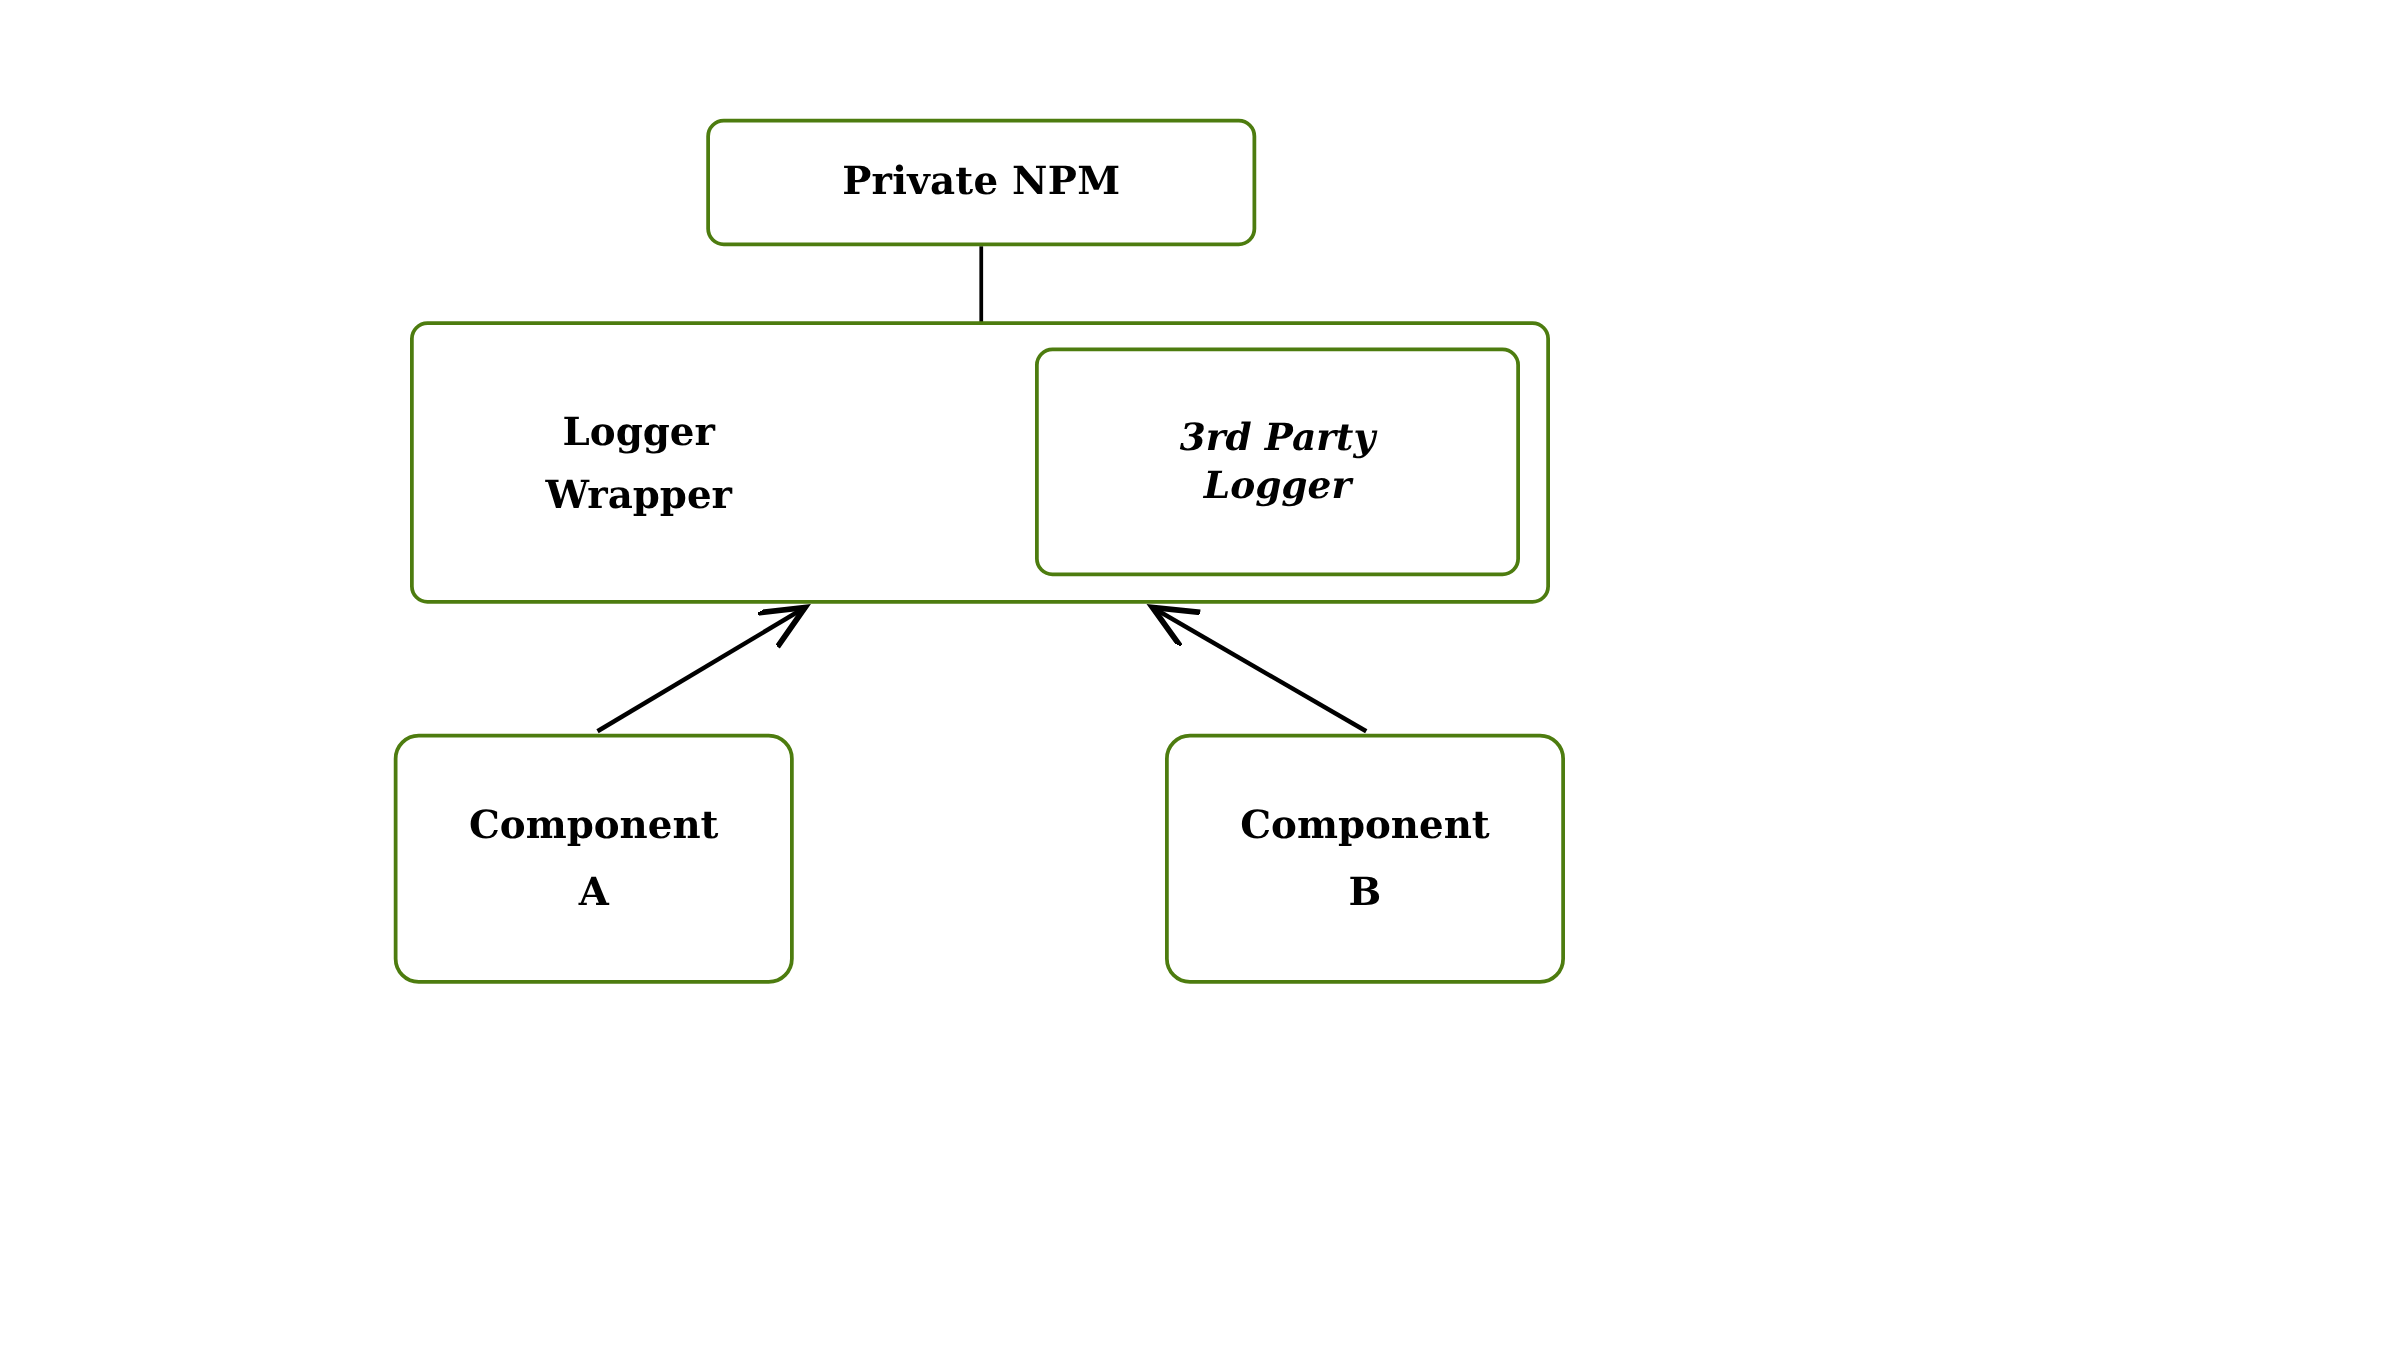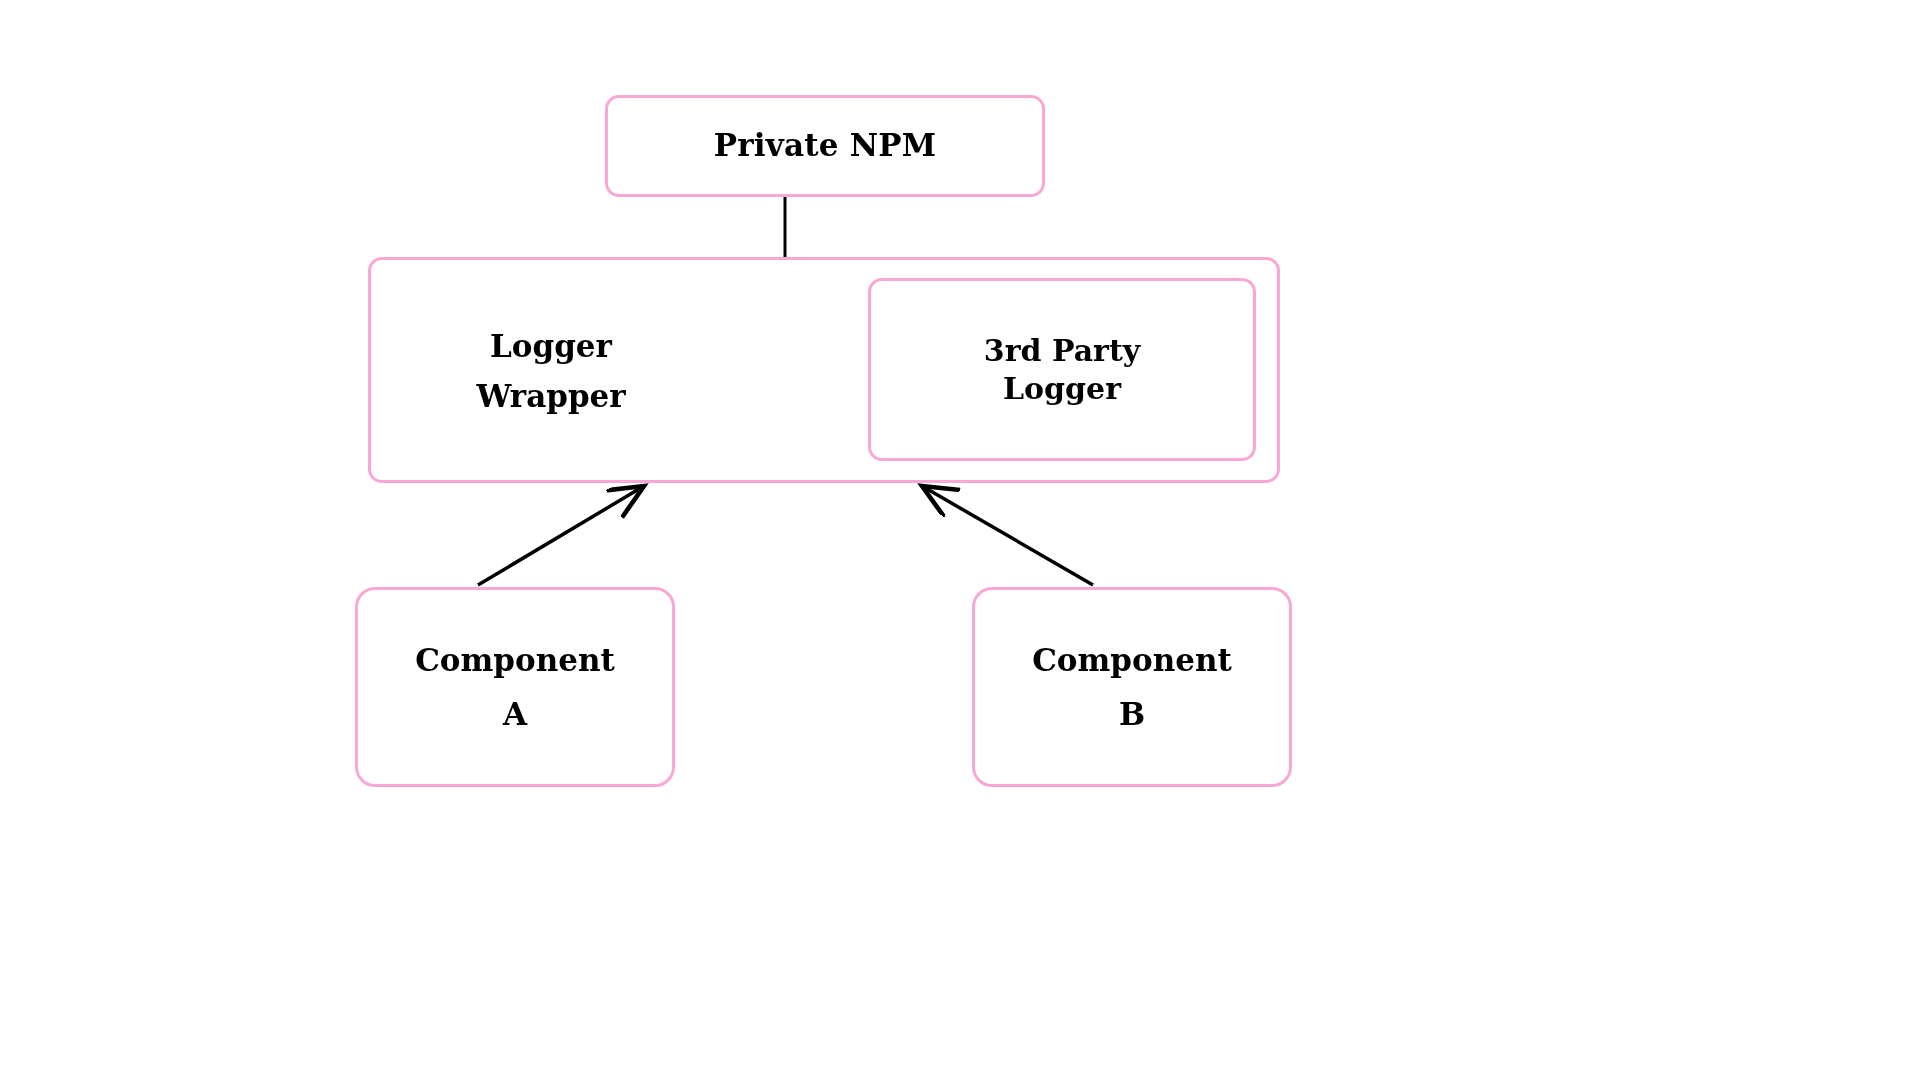--- a/index.html
+++ b/index.html
@@ -11,31 +11,30 @@
     position: relative;
     width: 1920px;
     height: 1080px;
     background: #ffffff;
     overflow: hidden;
     font-family: "DejaVu Serif", "Liberation Serif", serif;
   }
   .node {
     position: absolute;
     box-sizing: border-box;
-    border: 3px solid #f9a8d4;
+    border: 3px solid #4d7c0f;
     background: #ffffff;
     display: flex;
     align-items: center;
     justify-content: center;
     text-align: center;
     color: #000000;
     font-weight: bold;
     line-height: 1.26;
     white-space: pre-line;
-    margin-left: 40px;
   }
   #private-npm-box {
     left: 565px;
     top: 95px;
     width: 440px;
     height: 102px;
     border-radius: 14px;
     font-size: 31px;
     letter-spacing: 0.2px;
   }
@@ -61,20 +60,21 @@
   }
   #third-party-logger-box {
     left: 828px;
     top: 278px;
     width: 388px;
     height: 183px;
     border-radius: 14px;
     font-size: 30px;
     flex-direction: column;
     padding: 0 4px;
+    font-style: italic;
   }
   #third-party-logger-box .line { display: block; }
   #component-a-box {
     left: 315px;
     top: 587px;
     width: 320px;
     height: 200px;
     border-radius: 20px;
     font-size: 31px;
     line-height: 1.75;

